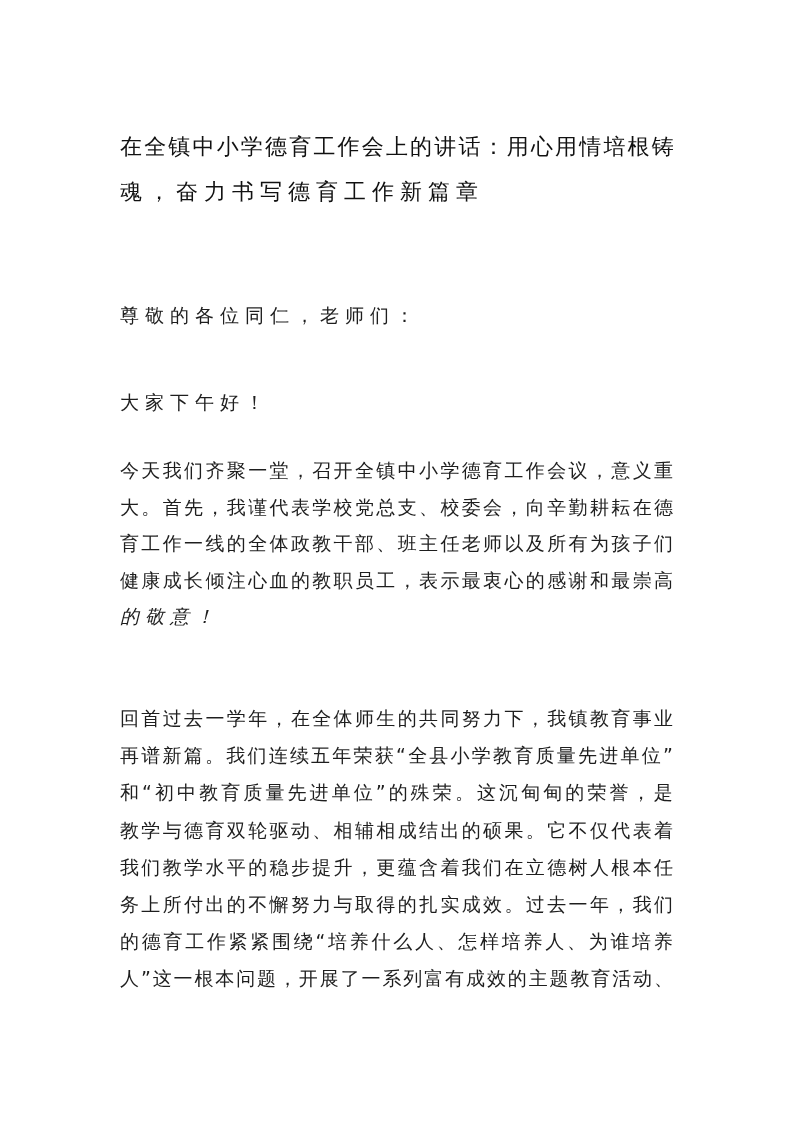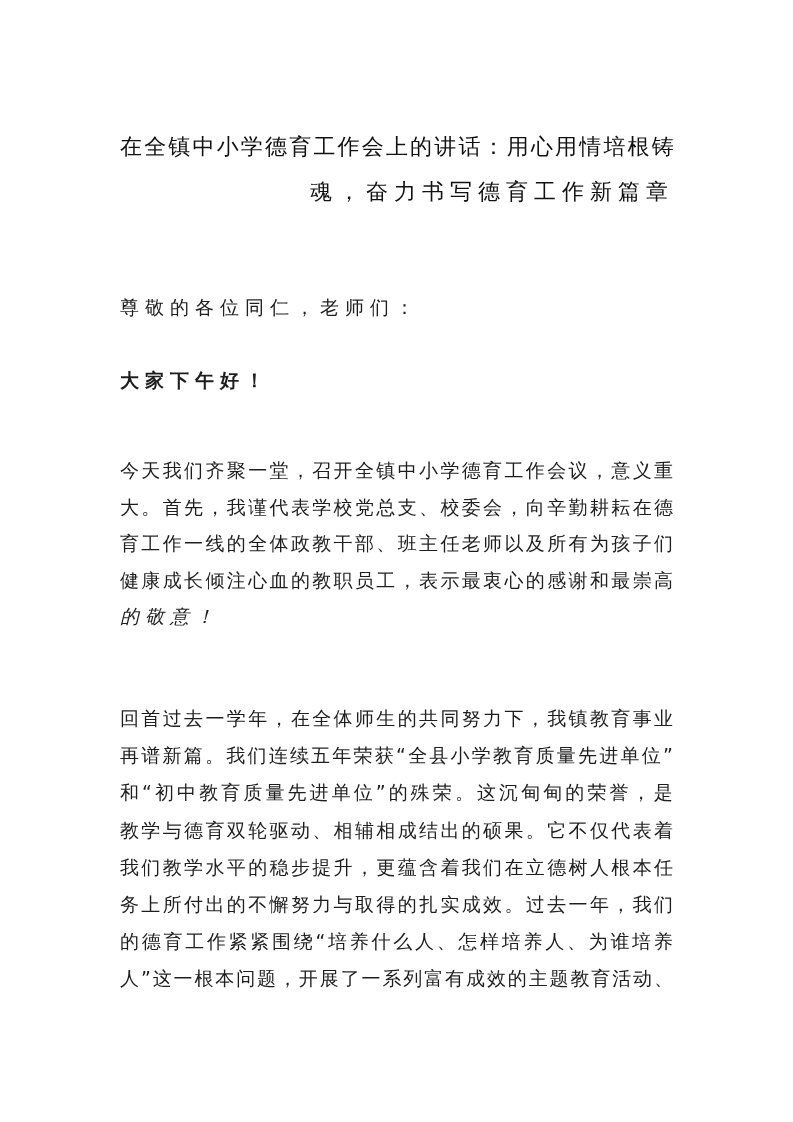--- a/index.html
+++ b/index.html
@@ -29,21 +29,21 @@
       font-size: 22px;
       line-height: 32px;
       white-space: nowrap;
       color: #111;
     }
     .title-line.justify {
       text-align: justify;
       text-align-last: justify;
     }
     .title-line.center {
-      text-align: right;
+      text-align: left;
       letter-spacing: 6px;
     }
     .body-line {
       position: absolute;
       left: 120px;
       width: 553px;
       height: 28px;
       font-size: 19px;
       line-height: 28px;
       white-space: nowrap;
@@ -83,23 +83,23 @@
       <span>用</span>
       <span>心</span>
       <span>用</span>
       <span>情</span>
       <span>培</span>
       <span>根</span>
       <span>铸</span>
     </div>
   <div class="title-line center" style="top:176px;">魂，奋力书写德育工作新篇章</div>
 
-  <div class="body-line left" style="top:293px;">尊敬的各位同仁，老师们：</div>
-
-  <div class="body-line left" style="top:366px;font-weight:bold;">大家下午好！</div>
+  <div class="body-line left" style="top:303px;font-family:Liberation Mono, monospace;">尊敬的各位同仁，老师们：</div>
+
+  <div class="body-line left" style="top:388px;">大家下午好！</div>
 
   <div>
     <div class="body-line justify" style="top: 456px; display: flex; justify-content: space-between;">
         <span>今</span>
         <span>天</span>
         <span>我</span>
         <span>们</span>
         <span>齐</span>
         <span>聚</span>
         <span>一</span>

